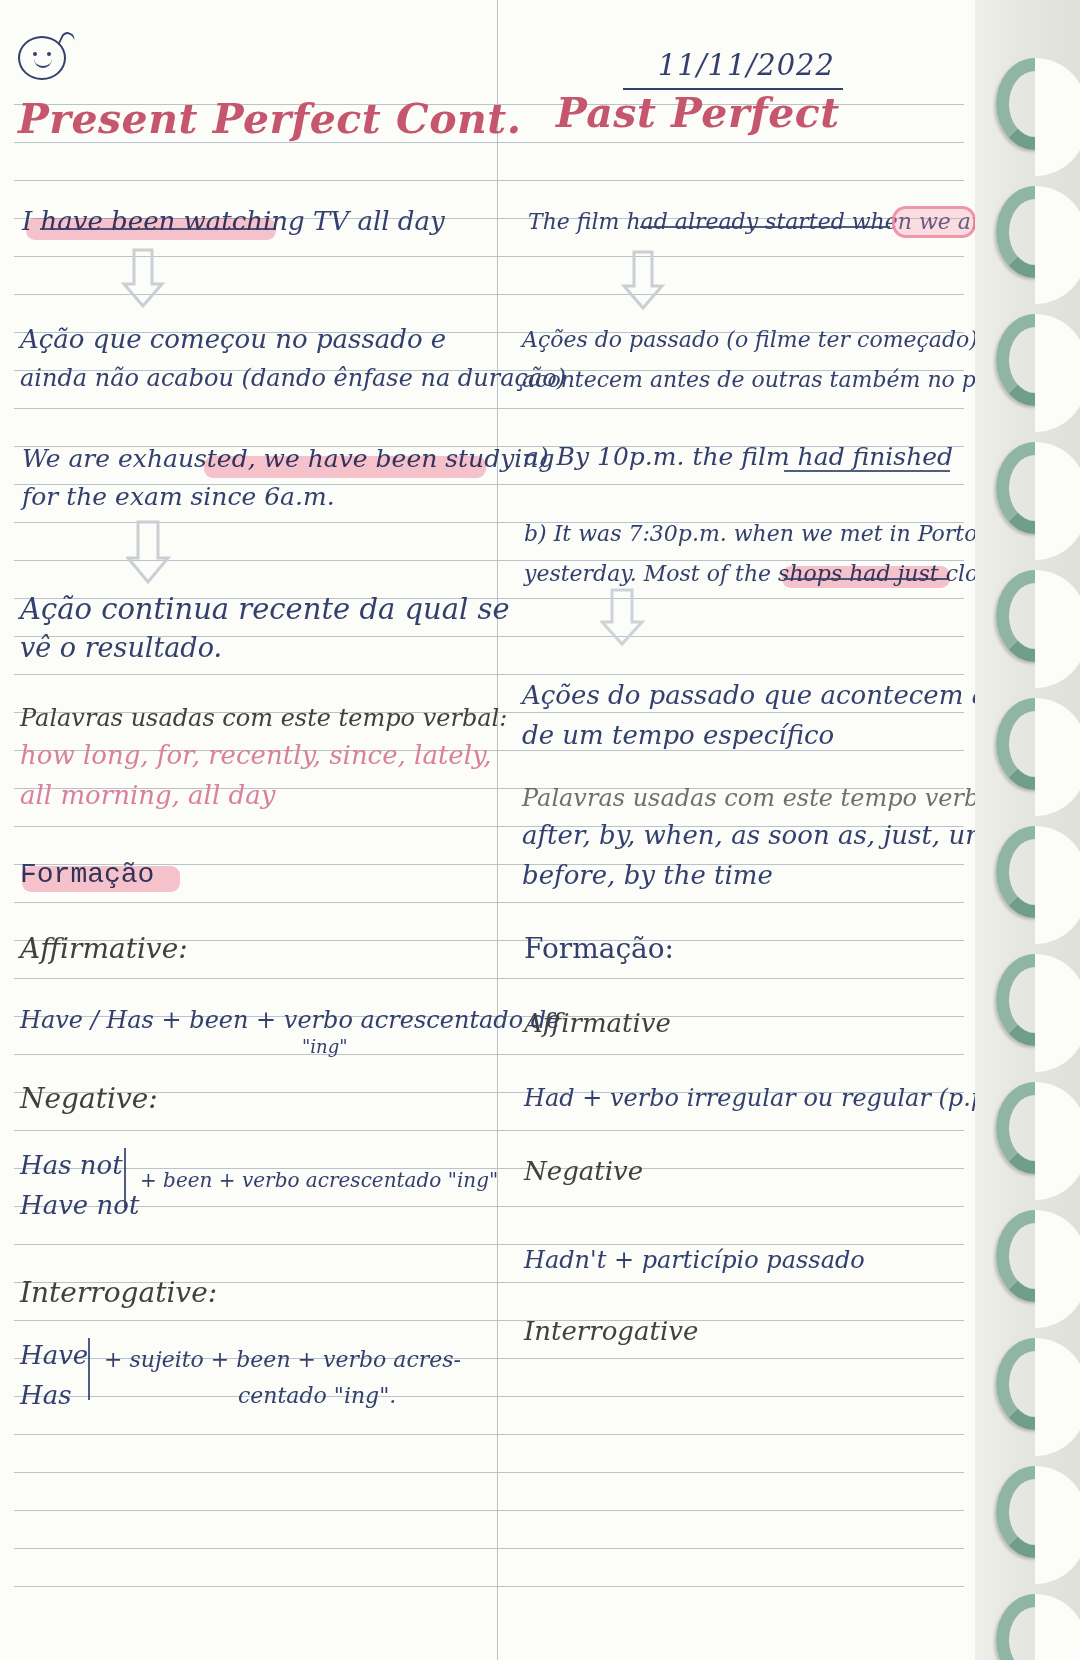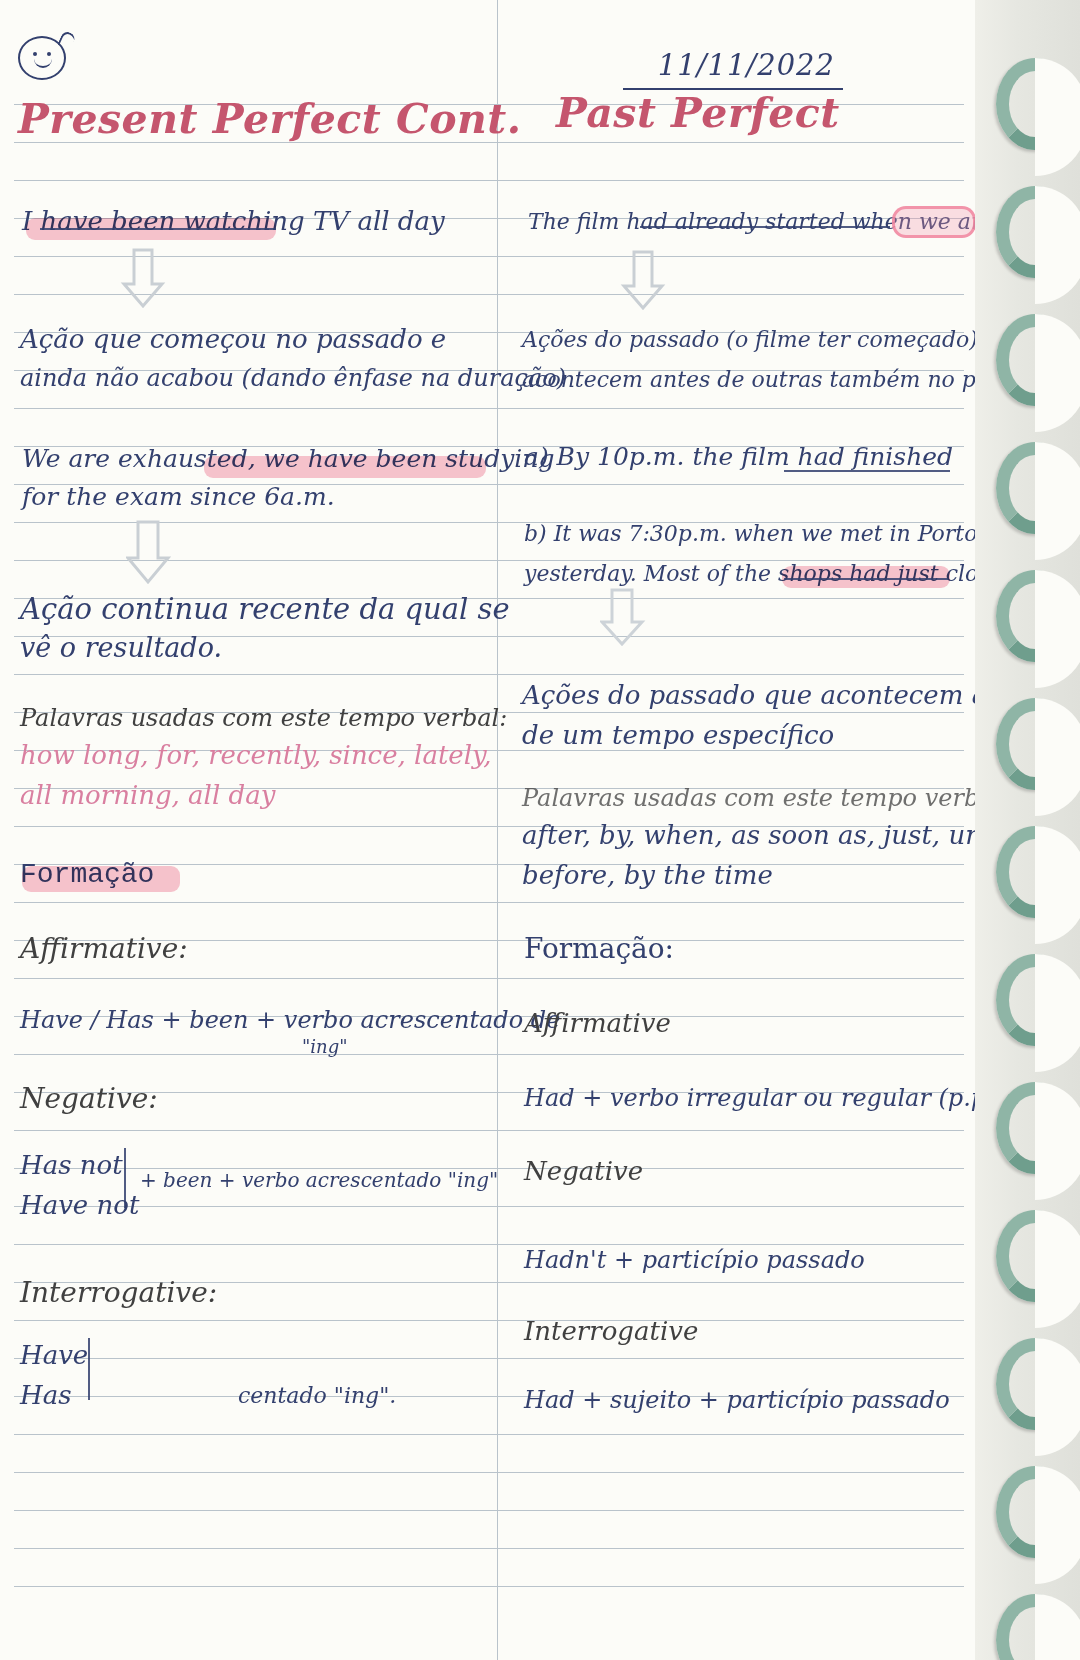--- a/index.html
+++ b/index.html
@@ -293,20 +293,21 @@
     <div class="hw t26 ink-blue ital" style="left:20px; top:1152px;">Has not</div>
     <div class="hw t26 ink-blue ital" style="left:20px; top:1192px;">Have not</div>
     <div class="hw t20 ink-blue ital" style="left:140px; top:1170px;">+ been + verbo acrescentado "ing"</div>
     <div class="strike" style="left:124px; top:1148px; width:2px; height:60px;"></div>
 
     <div class="hw t28 ink-pink ital" style="left:20px; top:1278px;">Interrogative:</div>
 
     <div class="hw t26 ink-blue ital" style="left:20px; top:1342px;">Have</div>
     <div class="hw t26 ink-blue ital" style="left:20px; top:1382px;">Has</div>
     <div class="strike" style="left:88px; top:1338px; width:2px; height:62px;"></div>
+    <div class="hw t22 ink-blue ital" style="left:104px; top:1348px;">+ sujeito + been + verbo acres-</div>
     <div class="hw t22 ink-blue ital" style="left:238px; top:1384px;">centado "ing".</div>
 
     <div class="hw title ink-red" style="left:556px; top:92px;">Past Perfect</div>
 
     <div class="hw t22 ink-blue ital" style="left:528px; top:210px;">The film had already started when we arrived</div>
     <div class="hl-box" style="left:892px; top:206px; width:84px; height:32px;"></div>
     <div class="strike" style="left:640px; top:226px; width:250px;"></div>
 
     <div class="arrow" style="left:620px; top:250px;">
       <svg width="46" height="62" viewBox="0 0 46 62">
@@ -343,21 +344,20 @@
     <div class="hw t26 ink-pink ital" style="left:524px; top:1010px;">Affirmative</div>
 
     <div class="hw t24 ink-blue ital" style="left:524px; top:1086px;">Had + verbo irregular ou regular (p.p)</div>
 
     <div class="hw t26 ink-pink ital" style="left:524px; top:1158px;">Negative</div>
 
     <div class="hw t24 ink-blue ital" style="left:524px; top:1248px;">Hadn't + particípio passado</div>
 
     <div class="hw t26 ink-pink ital" style="left:524px; top:1318px;">Interrogative</div>
 
-    <div class="hw t24 ink-blue ital" style="left:524px; top:1388px;">Had + sujeito + particípio passado</div>
 
   </div>
 
   <div id="binding">
       <div class="ring" style="top: 58px;"></div>
       <div class="ring" style="top: 186px;"></div>
       <div class="ring" style="top: 314px;"></div>
       <div class="ring" style="top: 442px;"></div>
       <div class="ring" style="top: 570px;"></div>
       <div class="ring" style="top: 698px;"></div>

